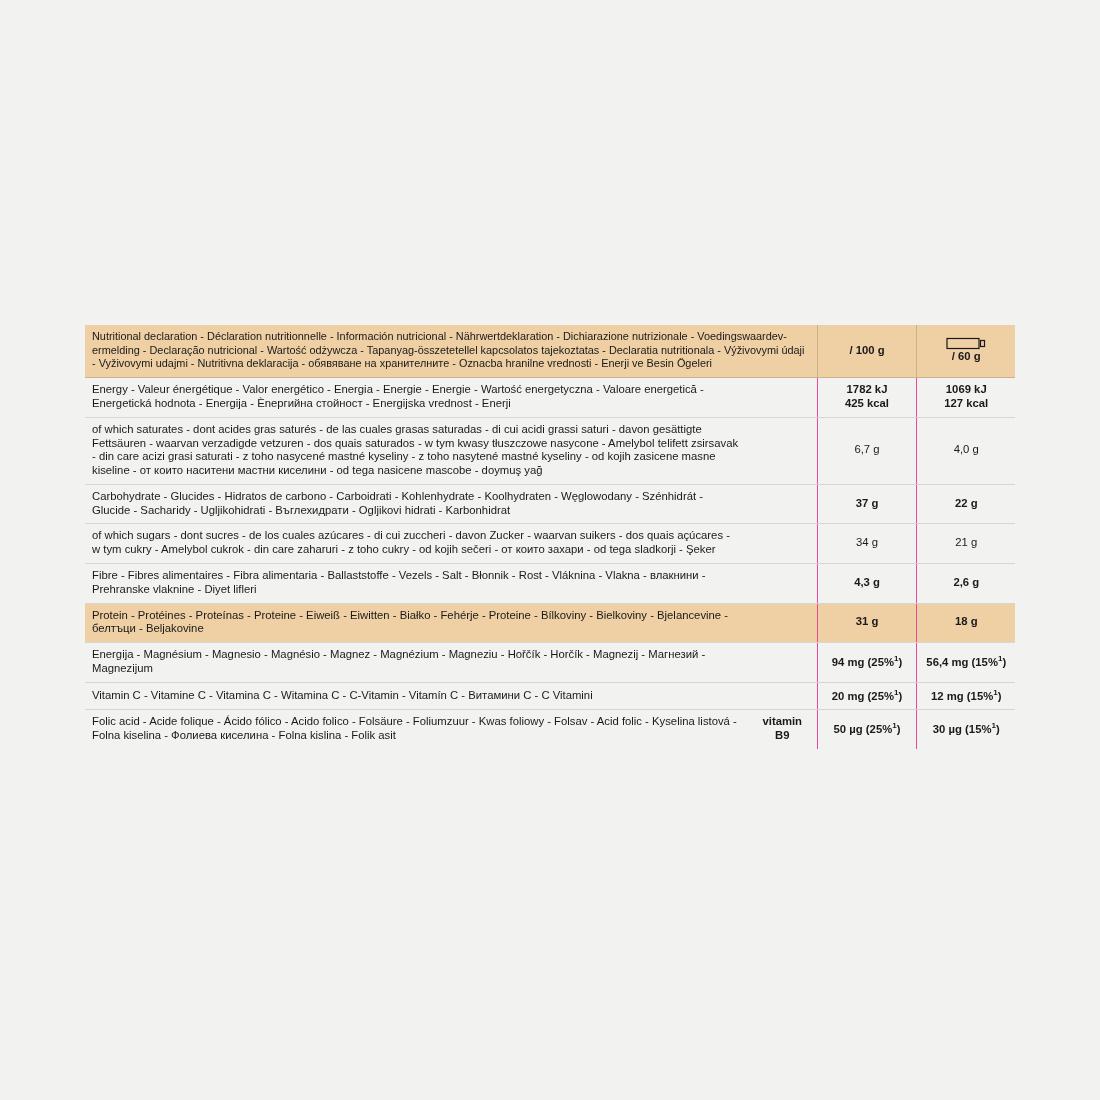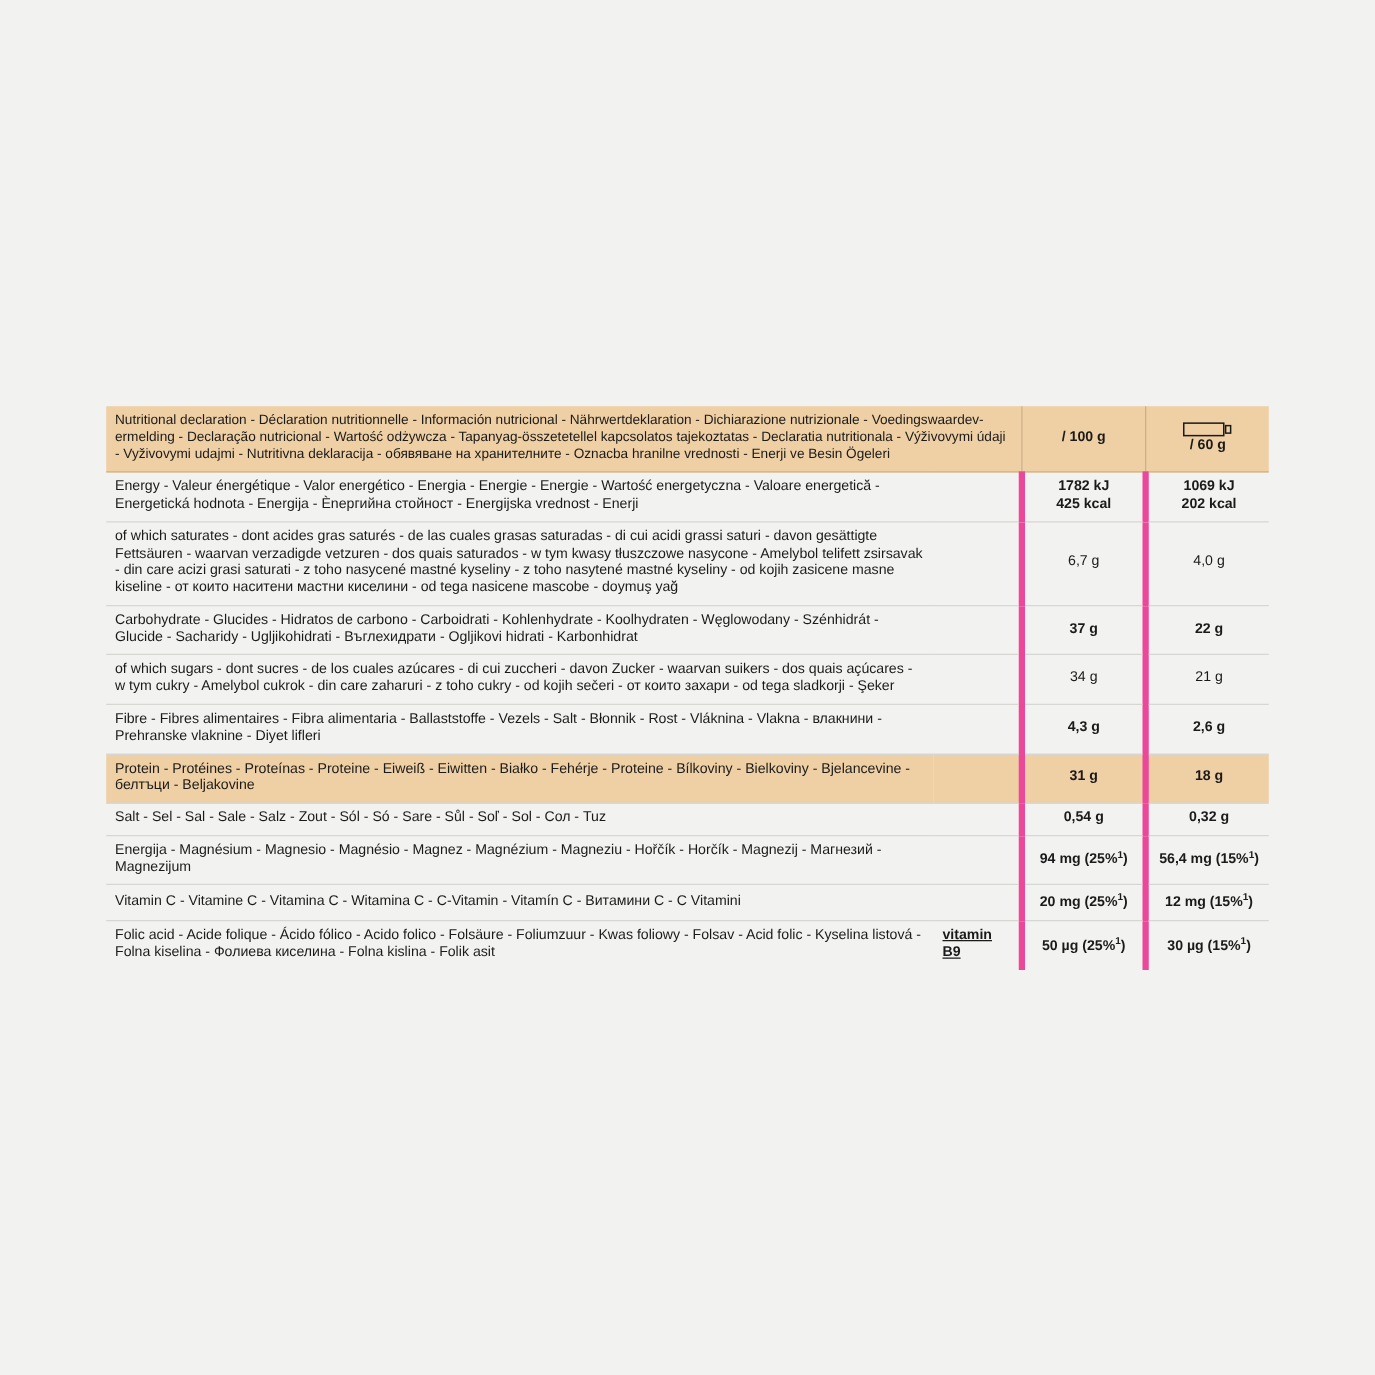--- a/index.html
+++ b/index.html
@@ -44,31 +44,30 @@
   }
   tr.row-last td { border-bottom: none; }
 
   col.c-desc { width: 662px; }
   col.c-tag  { width: 70px; }
   col.c-v1   { width: 99px; }
   col.c-v2   { width: 99px; }
 
   td.desc { text-align: left; }
   td.tag {
-    text-align: left;
+    text-align: center;
     font-size: 10.6px;
     font-weight: bold;
     padding-right: 4px;
     color: #1a1a1a;
-    text-decoration: underline;
   }
   td.val {
     text-align: center;
     font-size: 11.6px;
-    border-left: 5px solid #ec4899;
+    border-left: 1px solid #ec4899;
     white-space: nowrap;
   }
   td.val.strong { font-weight: bold; }
   tr.header-row td.val { border-left: 1px solid #cbb189; }
 
   .lbl { font-weight: normal; }
   .hdr-text {
     font-size: 10.9px;
     line-height: 1.26;
     color: #1a1a1a;
@@ -116,21 +115,21 @@
           </tr>
           <tr class="">
             <td class="desc"><span class="lbl">Energy</span><span> - Valeur énergétique - Valor energético - Energia - Energie - Energie - Wartość energetyczna - Valoare energetică - Energetická hodnota - Energija - Ènергийна стойност - Energijska vrednost - Enerji</span></td>
             <td class="tag"></td>
             <td class="val strong">
               <span class="val-line">1782 kJ</span>
               <span class="val-line">425 kcal</span>
             </td>
             <td class="val strong">
               <span class="val-line">1069 kJ</span>
-              <span class="val-line">202 kcal</span>
+              <span class="val-line">127 kcal</span>
             </td>
           </tr>
           <tr class="">
             <td class="desc"><span class="lbl">of which saturates</span><span> - dont acides gras saturés - de las cuales grasas saturadas  - di cui acidi grassi saturi - davon gesättigte Fettsäuren  - waarvan verzadigde vetzuren - dos quais saturados  - w tym kwasy tłuszczowe nasycone - Amelybol telifett zsirsavak - din care acizi grasi saturati - z toho nasycené mastné kyseliny - z toho nasytené mastné kyseliny - od kojih zasicene masne kiseline - от които наситени мастни киселини - od tega nasicene mascobe - doymuş yağ</span></td>
             <td class="tag"></td>
             <td class="val">
               <span class="val-line">6,7 g</span>
             </td>
             <td class="val">
               <span class="val-line">4,0 g</span>
@@ -167,30 +166,20 @@
             </td>
           </tr>
           <tr class="row-highlight">
             <td class="desc"><span class="lbl">Protein</span><span> - Protéines - Proteínas - Proteine - Eiweiß - Eiwitten - Białko - Fehérje - Proteine - Bílkoviny - Bielkoviny - Bjelancevine - белтъци - Beljakovine</span></td>
             <td class="tag"></td>
             <td class="val strong">
               <span class="val-line">31 g</span>
             </td>
             <td class="val strong">
               <span class="val-line">18 g</span>
-            </td>
-          </tr>
-          <tr class="">
-            <td class="desc"><span class="lbl">Salt</span><span> - Sel - Sal - Sale - Salz - Zout - Sól - Só - Sare - Sůl - Soľ - Sol - Сол - Tuz</span></td>
-            <td class="tag"></td>
-            <td class="val strong">
-              <span class="val-line">0,54 g</span>
-            </td>
-            <td class="val strong">
-              <span class="val-line">0,32 g</span>
             </td>
           </tr>
           <tr class="">
             <td class="desc"><span class="lbl">Energija</span><span> - Magnésium - Magnesio - Magnésio - Magnez - Magnézium - Magneziu - Hořčík - Horčík - Magnezij - Магнезий - Magnezijum</span></td>
             <td class="tag"></td>
             <td class="val strong">
               <span class="val-line"><span>94 mg (25%</span><span class="sup">1</span><span>)</span></span>
             </td>
             <td class="val strong">
               <span class="val-line"><span>56,4 mg (15%</span><span class="sup">1</span><span>)</span></span>

